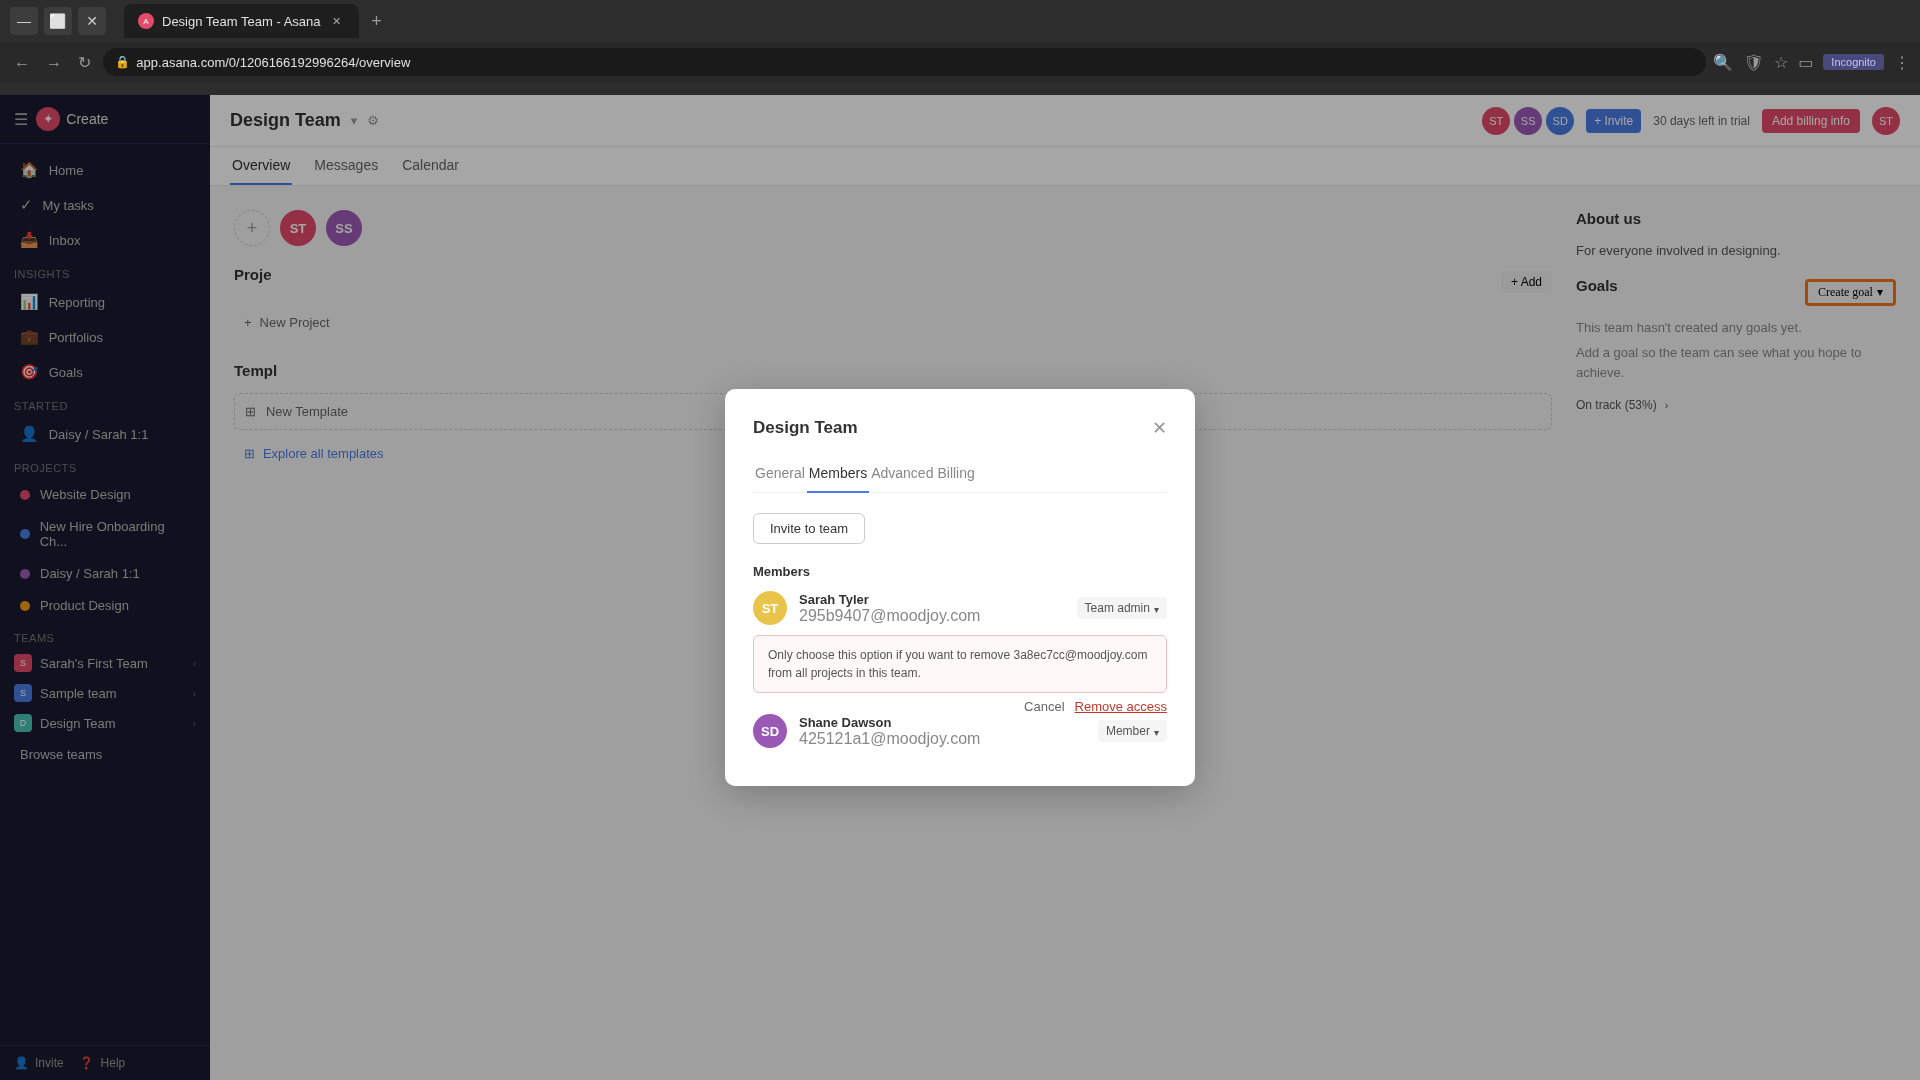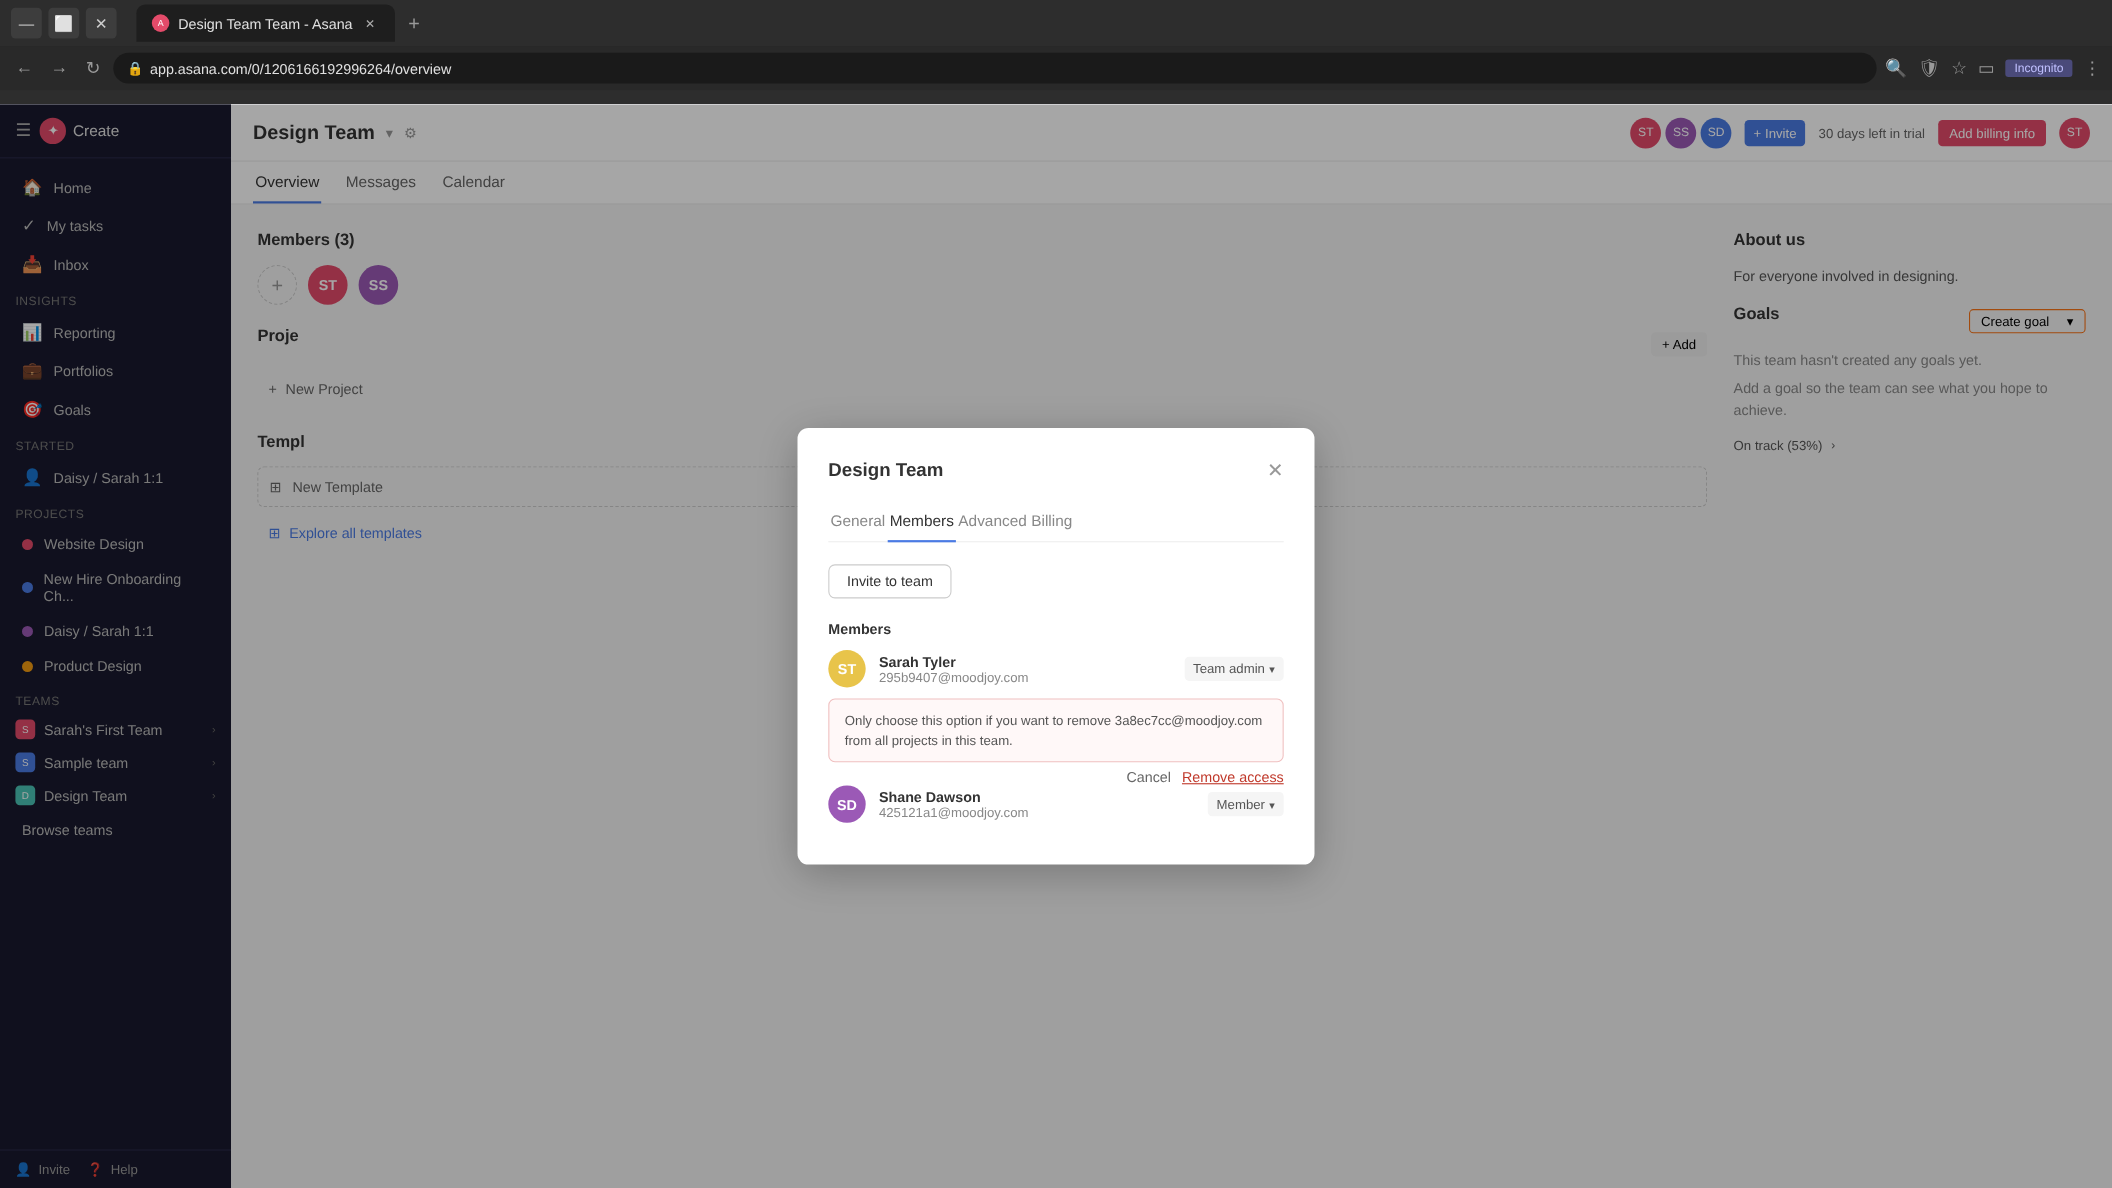--- a/index.html
+++ b/index.html
@@ -489,21 +489,21 @@
     }
     .member-info {
       flex: 1;
     }
     .member-name {
       font-size: 13px;
       font-weight: 600;
       color: #333;
     }
     .member-email {
-      font-size: 12px;
+      font-size: 16px;
       color: #888;
     }
     .role-dropdown {
       display: flex;
       align-items: flex-end;
       gap: 4px;
       font-size: 12px;
       color: #555;
       cursor: pointer;
       padding: 4px 8px;
@@ -721,21 +721,20 @@
       <div class="page-tab">Messages</div>
       <div class="page-tab">Calendar</div>
     </div>
 
     <div class="page-body">
       <div class="page-grid">
 
         <div>
 
           <div>
-            <div class="section-title">Members (3)</div>
             <div class="members-grid">
               <button class="add-member-btn">+</button>
               <div class="member-avatar" style="background:#e44b6a;">ST</div>
               <div class="member-avatar" style="background:#9b59b6;">SS</div>
             </div>
           </div>
 
           <div class="projects-section">
             <div style="display:flex;align-items:center;justify-content:space-between;margin-bottom:10px;">
               <div class="section-title">Proje</div>
@@ -764,21 +763,21 @@
 
         <div>
           <div class="about-us-section">
             <div class="section-title">About us</div>
             <div class="about-text">For everyone involved in designing.</div>
           </div>
 
           <div class="goals-section">
             <div class="goals-header">
               <div class="section-title">Goals</div>
-              <button style="background:none;border:1px solid #f97316;border-radius:4px;padding:3px 10px;font-size:12px;cursor:pointer;display:flex;align-items:center;gap:16px;">
+              <button style="background:none;border:3px solid #f97316;border-radius:4px;padding:3px 10px;font-size:12px;cursor:pointer;display:flex;align-items:center;gap:4px;font-family:Liberation Serif, serif;">
                 <span>Create goal</span>
                 <span>▾</span>
               </button>
             </div>
             <div class="goals-empty">
               <div>This team hasn't created any goals yet.</div>
               <div style="margin-top:6px;">Add a goal so the team can see what you hope to achieve.</div>
             </div>
 
             <div style="margin-top:16px;">

